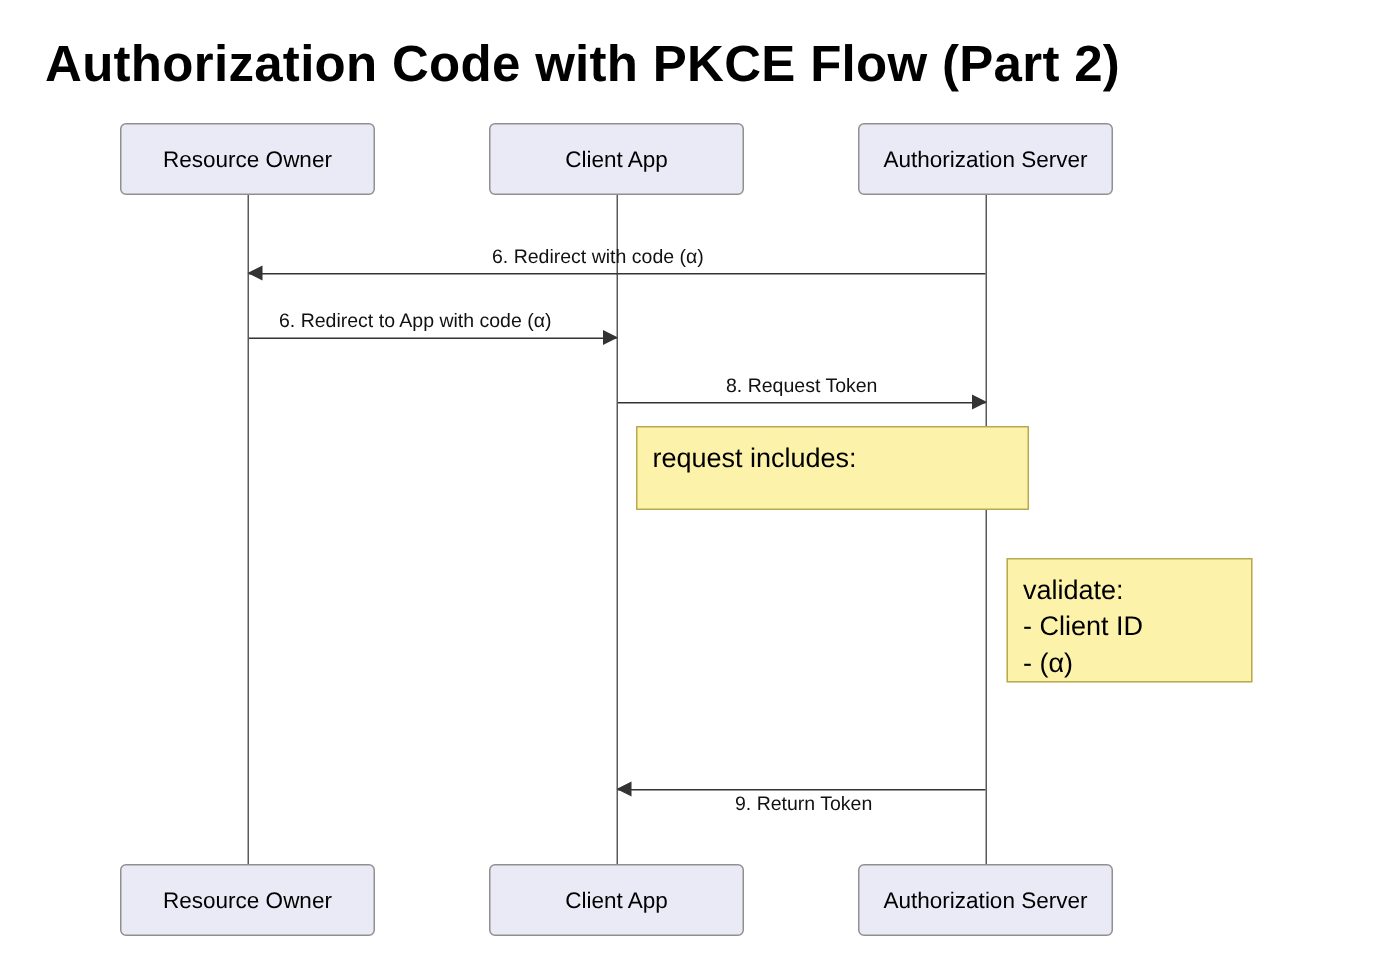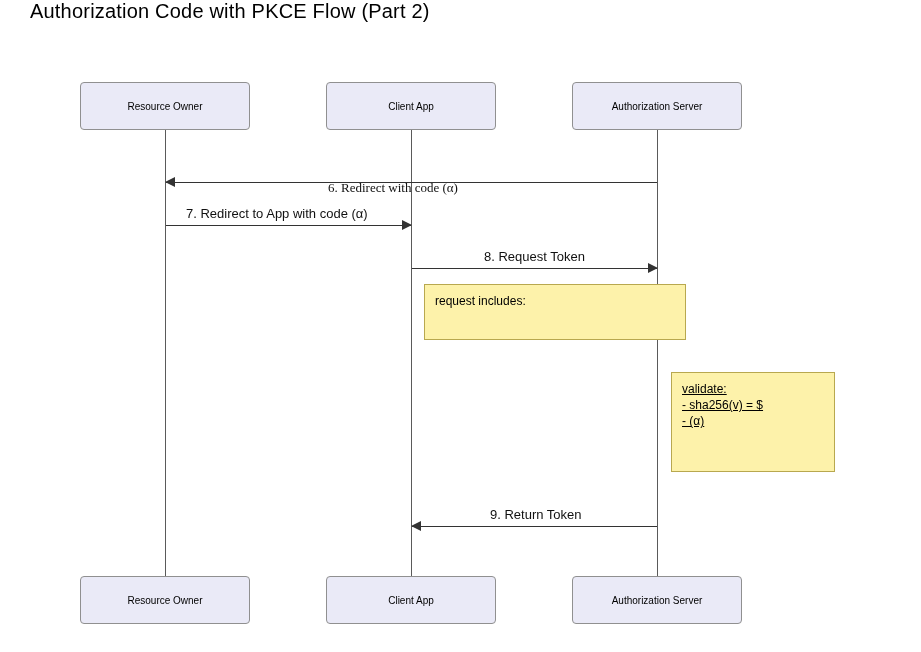--- a/index.html
+++ b/index.html
@@ -10,37 +10,37 @@
     color: #000;
   }
   .canvas {
     position: relative;
     width: 921px;
     height: 652px;
   }
   .title {
     position: absolute;
     left: 30px;
-    top: 0;
-    font-size: 20px;
-    font-weight: 400;
+    top: 24px;
+    font-size: 34px;
+    font-weight: 700;
     letter-spacing: 0.2px;
   }
   .actor-box {
     position: absolute;
     width: 170px;
     height: 48px;
     background: #eaeaf7;
     border: 1px solid #909090;
     border-radius: 4px;
     box-sizing: border-box;
     display: flex;
     align-items: center;
     justify-content: center;
-    font-size: 10px;
+    font-size: 15px;
     font-weight: 400;
   }
   .lifeline {
     position: absolute;
     width: 0;
     border-left: 1px solid #5a5a5a;
   }
   .arrow {
     position: absolute;
     height: 0;
@@ -68,21 +68,21 @@
     font-size: 13px;
     color: #111;
     white-space: nowrap;
   }
   .note {
     position: absolute;
     background: #fdf2aa;
     border: 1px solid #b8a84f;
     box-sizing: border-box;
     padding: 8px 10px;
-    font-size: 12px;
+    font-size: 18px;
     line-height: 1.35;
     font-weight: 400;
   }
 </style>
 </head>
 <body>
 
 <div class="canvas">
 
   <div class="title">Authorization Code with PKCE Flow (Part 2)</div>
@@ -95,40 +95,40 @@
   <div class="actor-box" style="left:326px; top:576px;">Client App</div>
   <div class="actor-box" style="left:572px; top:576px;">Authorization Server</div>
 
   <div class="lifeline" style="left:165px; top:130px; height:446px;"></div>
   <div class="lifeline" style="left:411px; top:130px; height:446px;"></div>
   <div class="lifeline" style="left:657px; top:130px; height:446px;"></div>
 
   <div class="arrow" style="left:166px; top:182px; width:491px;">
     <div class="head-left"></div>
   </div>
-  <div class="msg-label" style="left:328px; top:180px;font-family:Liberation Serif, serif;">6. Redirect with code (α)</div>
+  <div class="msg-label" style="left:328px; top:163px;">6. Redirect with code (α)</div>
 
   <div class="arrow" style="left:166px; top:225px; width:245px;">
     <div class="head-right"></div>
   </div>
-  <div class="msg-label" style="left:186px; top:206px;">7. Redirect to App with code (α)</div>
+  <div class="msg-label" style="left:186px; top:206px;">6. Redirect to App with code (α)</div>
 
   <div class="arrow" style="left:412px; top:268px; width:245px;">
     <div class="head-right"></div>
   </div>
   <div class="msg-label" style="left:484px; top:249px;text-align:right;">8. Request Token</div>
 
   <div class="note" style="left:424px; top:284px; width:262px; height:56px;">
     <div>request includes:</div>
   </div>
 
-  <div class="note" style="left:671px; top:372px; width:164px; height:100px;text-decoration:underline;">
+  <div class="note" style="left:671px; top:372px; width:164px; height:83px;">
     <div>validate:</div>
-    <div>- sha256(v) = $</div>
+    <div>- Client ID</div>
     <div>- (α)</div>
   </div>
 
   <div class="arrow" style="left:412px; top:526px; width:245px;">
     <div class="head-left"></div>
   </div>
-  <div class="msg-label" style="left:490px; top:507px;">9. Return Token</div>
+  <div class="msg-label" style="left:490px; top:528px;">9. Return Token</div>
 
 </div>
 
 </body></html>

